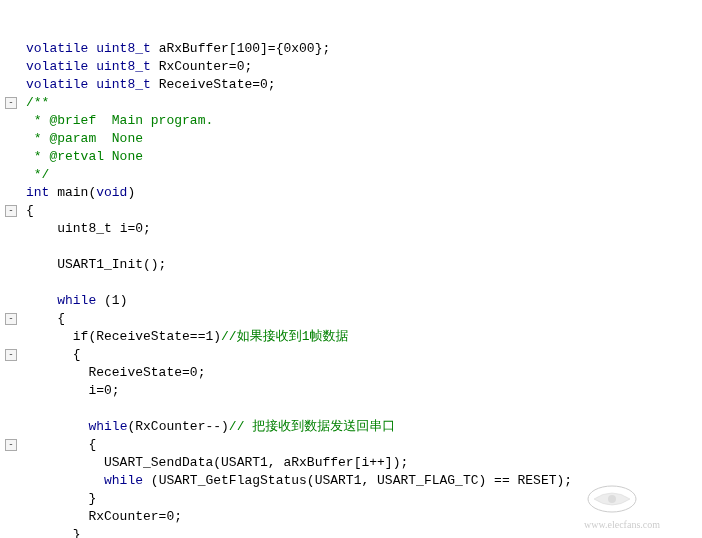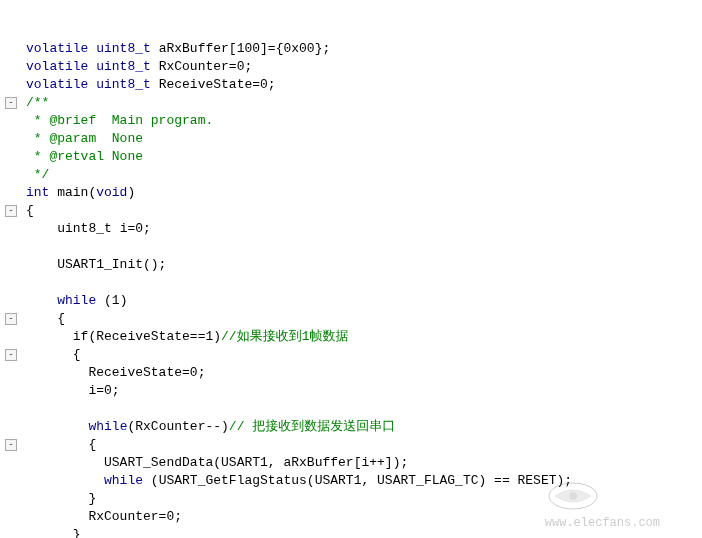--- a/index.html
+++ b/index.html
@@ -69,15 +69,15 @@
 <div class="code-container">
   <div class="code-block" id="code-block">
   <div class="line"><div class="gutter"></div><div class="line-content"><span style="color: rgb(0, 0, 139);">volatile </span><span style="color: rgb(0, 0, 139);">uint8_t</span><span style="color: rgb(0, 0, 0);"> aRxBuffer[100]={0x00};</span></div></div><div class="line"><div class="gutter"></div><div class="line-content"><span style="color: rgb(0, 0, 139);">volatile </span><span style="color: rgb(0, 0, 139);">uint8_t</span><span style="color: rgb(0, 0, 0);"> RxCounter=0;</span></div></div><div class="line"><div class="gutter"></div><div class="line-content"><span style="color: rgb(0, 0, 139);">volatile </span><span style="color: rgb(0, 0, 139);">uint8_t</span><span style="color: rgb(0, 0, 0);"> ReceiveState=0;</span></div></div><div class="line"><div class="gutter"><div class="collapse-btn">-</div></div><div class="line-content"><span style="color: rgb(0, 128, 0);">/**</span></div></div><div class="line"><div class="gutter"></div><div class="line-content"><span style="color: rgb(0, 128, 0);"> * @brief  Main program.</span></div></div><div class="line"><div class="gutter"></div><div class="line-content"><span style="color: rgb(0, 128, 0);"> * @param  None</span></div></div><div class="line"><div class="gutter"></div><div class="line-content"><span style="color: rgb(0, 128, 0);"> * @retval None</span></div></div><div class="line"><div class="gutter"></div><div class="line-content"><span style="color: rgb(0, 128, 0);"> */</span></div></div><div class="line"><div class="gutter"></div><div class="line-content"><span style="color: rgb(0, 0, 139);">int</span><span style="color: rgb(0, 0, 0);"> main(</span><span style="color: rgb(0, 0, 139);">void</span><span style="color: rgb(0, 0, 0);">)</span></div></div><div class="line"><div class="gutter"><div class="collapse-btn">-</div></div><div class="line-content"><span style="color: rgb(0, 0, 0);">{</span></div></div><div class="line"><div class="gutter"></div><div class="line-content"><span style="color: rgb(0, 0, 0);">    uint8_t</span><span style="color: rgb(0, 0, 0);"> i=0;</span></div></div><div class="line"><div class="gutter"></div><div class="line-content">&nbsp;</div></div><div class="line"><div class="gutter"></div><div class="line-content"><span style="color: rgb(0, 0, 0);">    USART1_Init();</span></div></div><div class="line"><div class="gutter"></div><div class="line-content">&nbsp;</div></div><div class="line"><div class="gutter"></div><div class="line-content"><span style="color: rgb(0, 0, 0);">    </span><span style="color: rgb(0, 0, 139);">while</span><span style="color: rgb(0, 0, 0);"> (1)</span></div></div><div class="line"><div class="gutter"><div class="collapse-btn">-</div></div><div class="line-content"><span style="color: rgb(0, 0, 0);">    {</span></div></div><div class="line"><div class="gutter"></div><div class="line-content"><span style="color: rgb(0, 0, 0);">      if(ReceiveState==1)</span><span style="color: rgb(0, 128, 0);">//如果接收到1帧数据</span></div></div><div class="line"><div class="gutter"><div class="collapse-btn">-</div></div><div class="line-content"><span style="color: rgb(0, 0, 0);">      {</span></div></div><div class="line"><div class="gutter"></div><div class="line-content"><span style="color: rgb(0, 0, 0);">        ReceiveState=0;</span></div></div><div class="line"><div class="gutter"></div><div class="line-content"><span style="color: rgb(0, 0, 0);">        i=0;</span></div></div><div class="line"><div class="gutter"></div><div class="line-content">&nbsp;</div></div><div class="line"><div class="gutter"></div><div class="line-content"><span style="color: rgb(0, 0, 0);">        </span><span style="color: rgb(0, 0, 139);">while</span><span style="color: rgb(0, 0, 0);">(RxCounter--)</span><span style="color: rgb(0, 128, 0);">// 把接收到数据发送回串口</span></div></div><div class="line"><div class="gutter"><div class="collapse-btn">-</div></div><div class="line-content"><span style="color: rgb(0, 0, 0);">        {</span></div></div><div class="line"><div class="gutter"></div><div class="line-content"><span style="color: rgb(0, 0, 0);">          USART_SendData(USART1, aRxBuffer[i++]);</span></div></div><div class="line"><div class="gutter"></div><div class="line-content"><span style="color: rgb(0, 0, 0);">          </span><span style="color: rgb(0, 0, 139);">while</span><span style="color: rgb(0, 0, 0);"> (USART_GetFlagStatus(USART1, USART_FLAG_TC) == RESET);</span></div></div><div class="line"><div class="gutter"></div><div class="line-content"><span style="color: rgb(0, 0, 0);">        }</span></div></div><div class="line"><div class="gutter"></div><div class="line-content"><span style="color: rgb(0, 0, 0);">        RxCounter=0;</span></div></div><div class="line"><div class="gutter"></div><div class="line-content"><span style="color: rgb(0, 0, 0);">      }</span></div></div></div>
   <div class="watermark">
     <svg width="56" height="32" viewBox="0 0 56 32">
 
       <ellipse cx="28" cy="16" rx="24" ry="13" fill="none" stroke="#999" stroke-width="1"></ellipse>
       <path d="M10,16 Q28,4 46,16 Q28,28 10,16Z" fill="#ddd" stroke="#aaa" stroke-width="0.5"></path>
       <circle cx="28" cy="16" r="4" fill="#bbb"></circle>
     </svg>
-    <div style="font-size:12px;color:#999;font-family:Liberation Mono, monospace;text-align:center;">www.elecfans.com</div>
+    <div style="font-size:10px;color:#999;font-family:Liberation Serif, serif;text-align:center;">www.elecfans.com</div>
   </div>
 </div>
 
 </body></html>

